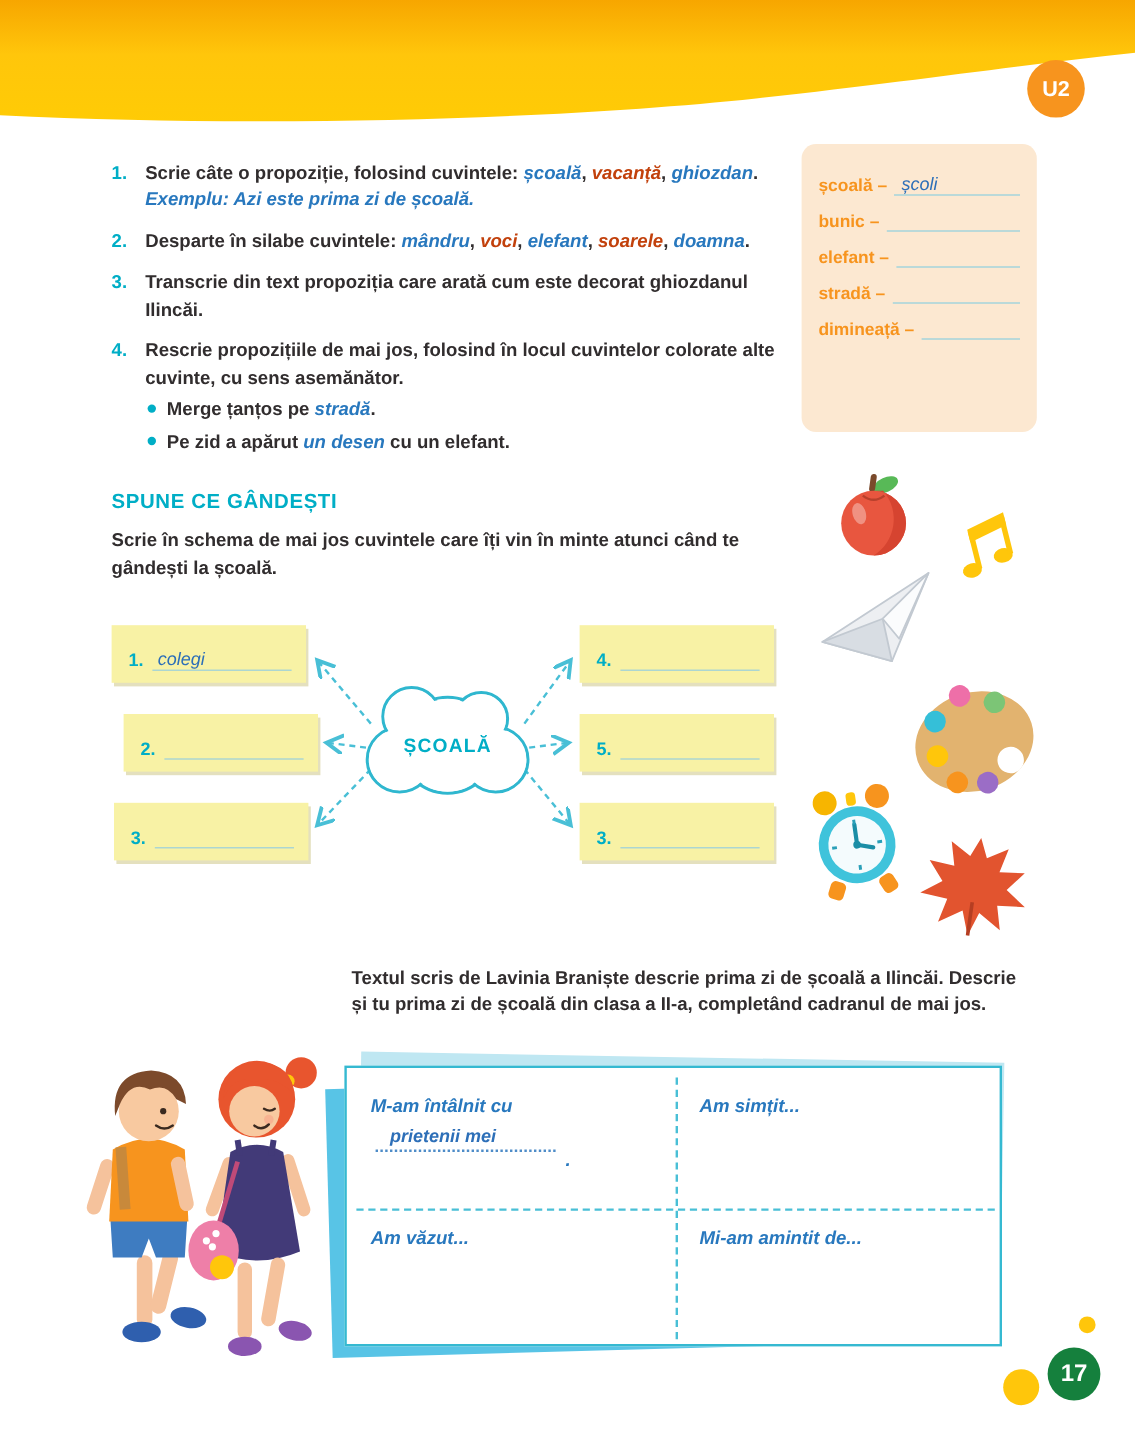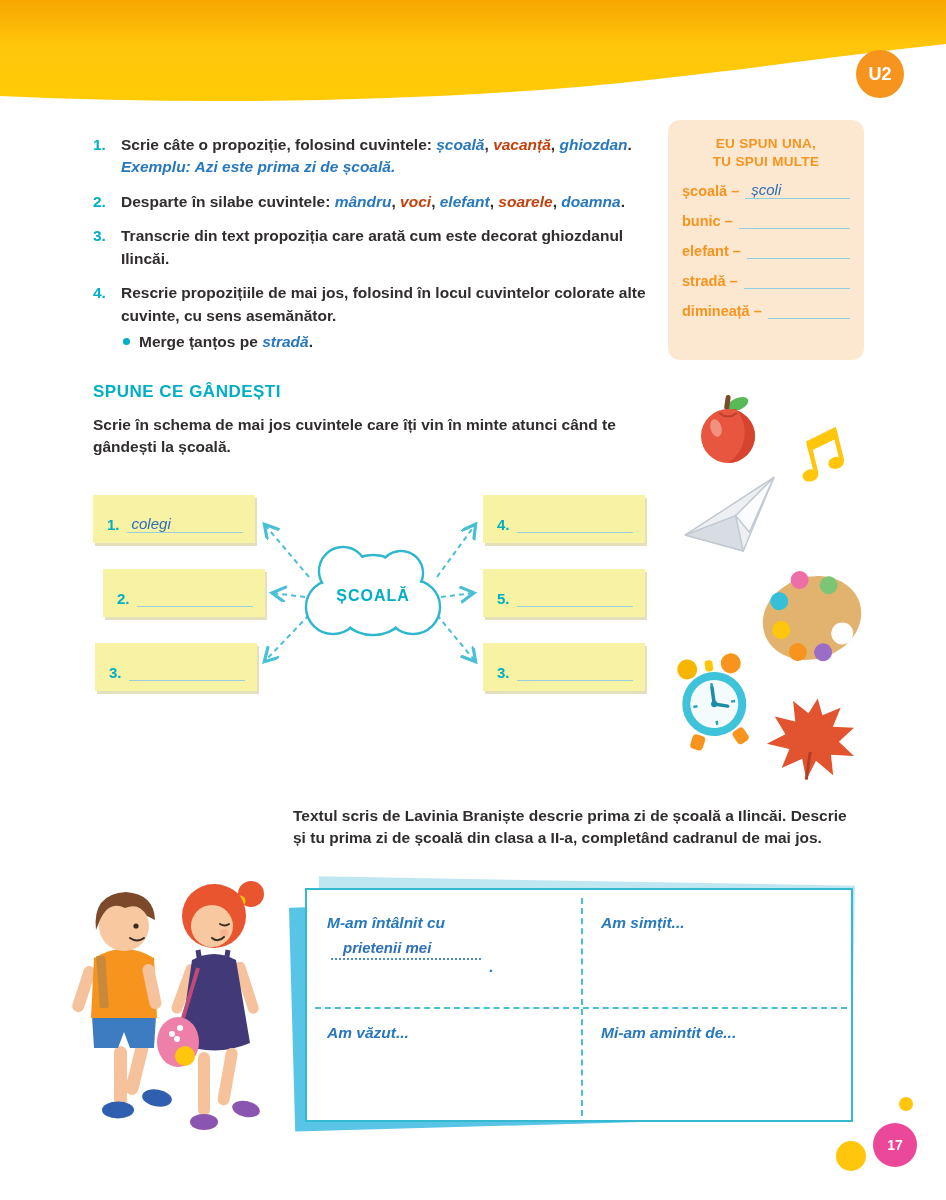--- a/index.html
+++ b/index.html
@@ -39,59 +39,55 @@
   
   .sidebox{position:absolute;left:668px;top:120px;width:196px;height:240px;background:#FCE8D1;border-radius:12px;padding:15px 14px 10px}
   .sidebox-title{color:#F7941E;font-weight:bold;font-size:13.5px;line-height:1.35;text-align:center;letter-spacing:.3px}
   .pair{display:flex;align-items:center;margin-top:10px;height:20px}
   .pair-word{color:#F7941E;font-weight:bold;font-size:14.5px;white-space:nowrap}
   .pair-line{flex:1;border-bottom:1.5px solid #8FD0DE;margin-left:6px;height:16px;position:relative}
   .pair-hand{position:absolute;left:6px;bottom:0}
 
   
   .aplica{position:absolute;left:293px;top:793px;width:562px}
-  .cadran{position:absolute;left:305px;top:888px;width:548px;height:244px}
+  .cadran{position:absolute;left:287px;top:888px;width:548px;height:244px}
   .cadran-sh1{position:absolute;left:-13px;top:12px;width:548px;height:224px;background:#58C4E6;transform:rotate(-1.6deg)}
   .cadran-sh2{position:absolute;left:12px;top:-7px;width:536px;height:228px;background:#BFE7F2;transform:rotate(1deg)}
   .cadran-card{position:absolute;left:0;top:0;width:548px;height:234px;background:#fff;border:2px solid #35B9D1}
   .cadran-vdiv{position:absolute;left:274px;top:8px;height:218px;border-left:2px dashed #49BFD6}
   .cadran-hdiv{position:absolute;left:8px;top:117px;width:532px;border-top:2px dashed #49BFD6}
   .cell{position:absolute;font-size:15.5px;font-weight:bold;font-style:italic;color:#2878BE;line-height:1.4}
   .dot-answer{display:inline-block;width:150px;border-bottom:2px dotted #4E8CC8;height:14px;position:relative;margin:12px 4px}
   .dot-hand{position:absolute;left:12px;bottom:0}
 
   
   .illu{position:absolute}
 
   
   .dot-yellow-big{position:absolute;left:836px;top:1141px;width:30px;height:30px;border-radius:50%;background:#FFC60B;z-index:1}
   .dot-yellow-small{position:absolute;left:899px;top:1097px;width:14px;height:14px;border-radius:50%;background:#FFC60B}
-  .page-badge{position:absolute;left:873px;top:1123px;width:44px;height:44px;border-radius:50%;background:#ec4899;
-    color:#fff;font-weight:bold;font-size:14px;display:flex;align-items:center;justify-content:center;z-index:2}
+  .page-badge{position:absolute;left:873px;top:1123px;width:44px;height:44px;border-radius:50%;background:#15803d;
+    color:#fff;font-weight:bold;font-size:20px;display:flex;align-items:center;justify-content:center;z-index:2}
 </style>
 </head>
 <body>
 
 <svg class="header-svg" width="946" height="115" viewBox="0 0 946 115">
   <defs>
     <linearGradient id="hg" x1="0" y1="0" x2="0" y2="1">
       <stop offset="0" stop-color="#F7A600"></stop>
       <stop offset="0.45" stop-color="#FFC60B"></stop>
       <stop offset="1" stop-color="#FFCB05"></stop>
     </linearGradient>
   </defs>
   <path d="M0,0 H946 V44 C850,54 760,68 630,82 C470,99 230,107 0,96 Z" fill="url(#hg)"></path>
 </svg>
 <div class="unit-badge">U2</div>
 
 <div class="sidebox">
-  <div class="sidebox-title">
-    <div>EU SPUN UNA,</div>
-    <div>TU SPUI MULTE</div>
-  </div>
   <div class="pair">
     <span class="pair-word">școală –</span>
     <span class="pair-line">
         <span class="hand pair-hand">școli</span>
       </span>
   </div>
   <div class="pair">
     <span class="pair-word">bunic –</span>
     <span class="pair-line"></span>
   </div>
@@ -133,20 +129,24 @@
     </div>
   </div>
 
   <div class="ex-item">
     <span class="ex-num">4.</span>
     <div class="ex-body">
       <div class="ex-line"><span class="rt-b">Rescrie propozițiile de mai jos, folosind în locul cuvintelor colorate alte cuvinte, cu sens asemănător.</span></div>
       <div class="bullet-row">
         <span class="bdot"></span>
         <span class="ex-line"><span class="rt-b">Merge țanțos pe </span><span class="rt-blue">stradă</span><span class="rt-b">.</span></span>
+      </div>
+      <div class="bullet-row">
+        <span class="bdot"></span>
+        <span class="ex-line"><span class="rt-b">Pe zid a apărut </span><span class="rt-blue">un desen</span><span class="rt-b"> cu un elefant.</span></span>
       </div>
     </div>
   </div>
 
   <div class="sec-head" style="margin-top:28px">SPUNE CE GÂNDEȘTI</div>
   <div class="tdark" style="margin-top:12px">Scrie în schema de mai jos cuvintele care îți vin în minte atunci când te gândești la școală.</div>
 
   <div class="schema">
     <svg width="560" height="232" viewBox="0 0 560 232">
       <defs>

